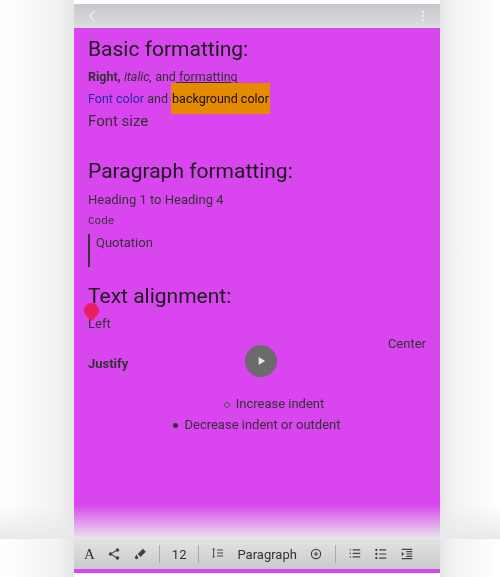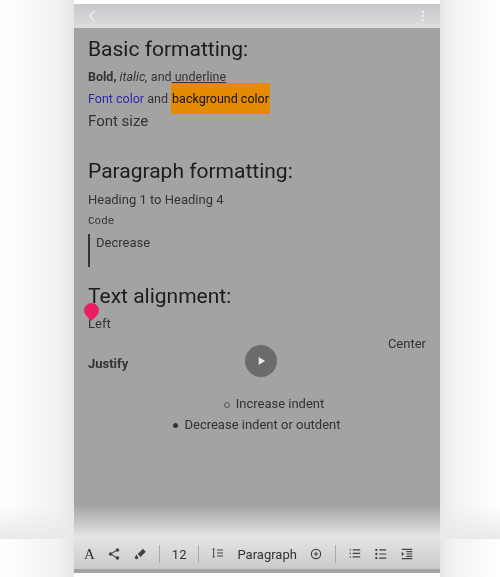--- a/index.html
+++ b/index.html
@@ -8,21 +8,21 @@
     background: #fff;
     width: 500px;
     height: 577px;
     overflow: hidden;
     position: relative;
     color: #222;
   }
   .phone {
     position: absolute;
     top: 4px; bottom: 4px; left: 74px; right: 60px;
-    background: #a3a3a3;
+    background: #d946ef;
   }
   .topbar {
     height: 24px;
     background: linear-gradient(#c6c8cb, #dcddde);
     display: flex;
     align-items: center;
     justify-content: space-between;
     padding: 0 10px;
   }
   .back-icon svg, .more-icon svg { display: block; }
@@ -137,35 +137,35 @@
           <circle cx="12" cy="12" r="2" fill="#eee"></circle>
           <circle cx="12" cy="19" r="2" fill="#eee"></circle>
         </svg>
     </span>
   </div>
 
   <div class="content">
 
     <h2 class="section">Basic formatting:</h2>
     <div class="line1">
-      <span class="bold">Bold,</span>
+      <span class="bold">Right,</span>
       <span class="italic">italic,</span>
-      <span>and</span><span class="uline"> underline</span>
+      <span>and</span><span class="uline"> formatting</span>
     </div>
     <div class="line1">
       <span class="fontcolor">Font color</span>
       <span>and</span>
       <span class="bgcolor">background color</span>
     </div>
     <div class="fontsize">Font size</div>
 
     <h2 class="section mt">Paragraph formatting:</h2>
     <div>Heading 1 to Heading 4</div>
     <div class="code">Code</div>
-    <div class="quote">Decrease</div>
+    <div class="quote">Quotation</div>
     <div class="quote-tail"></div>
 
     <h2 class="section mt" style="margin-top:14px">Text alignment:</h2>
     <div class="align-block">
       <div class="align-left">Left</div>
       <div class="align-center">Center</div>
       <div class="align-justify">Justify</div>
     </div>
 
     <div class="indent-block">

